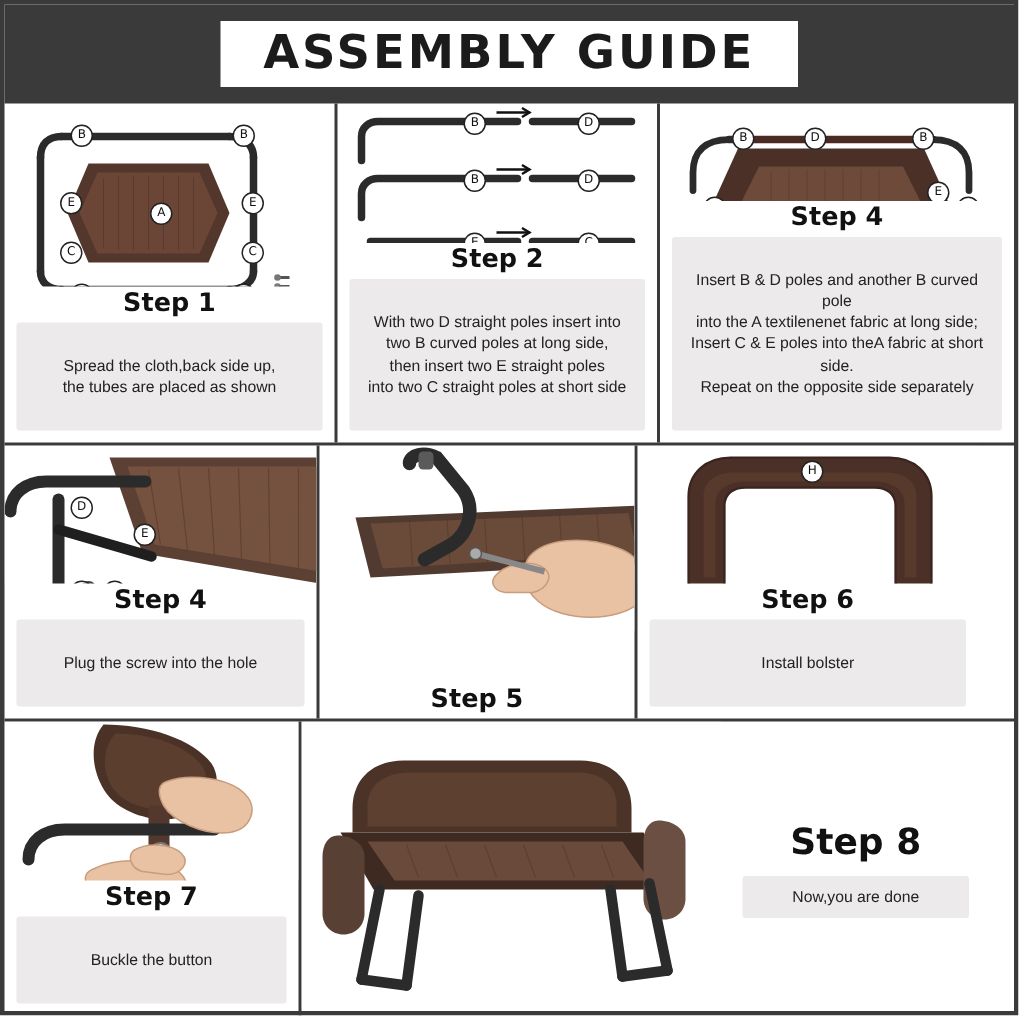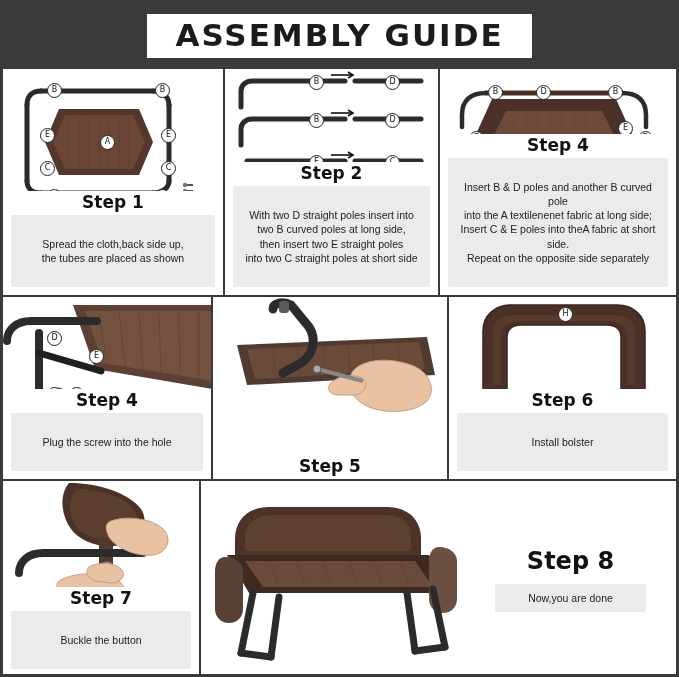--- a/index.html
+++ b/index.html
@@ -265,21 +265,21 @@
         </svg>
         <div class="tag" style="left:44px;top:34px">D</div>
         <div class="tag" style="left:86px;top:52px">E</div>
         <div class="tag" style="left:44px;top:90px">G</div>
         <div class="tag" style="left:66px;top:90px">F</div>
       </div>
       <div class="step-label">Step 4</div>
       <div class="caption">Plug the screw into the hole</div>
     </div>
 
-    <div class="cell" style="width:236px">
+    <div class="cell" style="width:212px">
       <div class="art">
         <svg width="236" height="124" viewBox="0 0 236 124">
           <rect x="0" y="0" width="236" height="124" fill="#ffffff"></rect>
 
           <polygon points="24,48 214,40 222,78 34,88" fill="#513a2f"></polygon>
           <polygon points="34,52 206,45 212,72 42,82" fill="#6a4a39"></polygon>
           <g stroke="#4c3528" stroke-width="0.7" opacity="0.5">
             <line x1="60" y1="50" x2="62" y2="80"></line>
               <line x1="85" y1="49" x2="87" y2="79"></line>
             <line x1="110" y1="48" x2="112" y2="78"></line>

